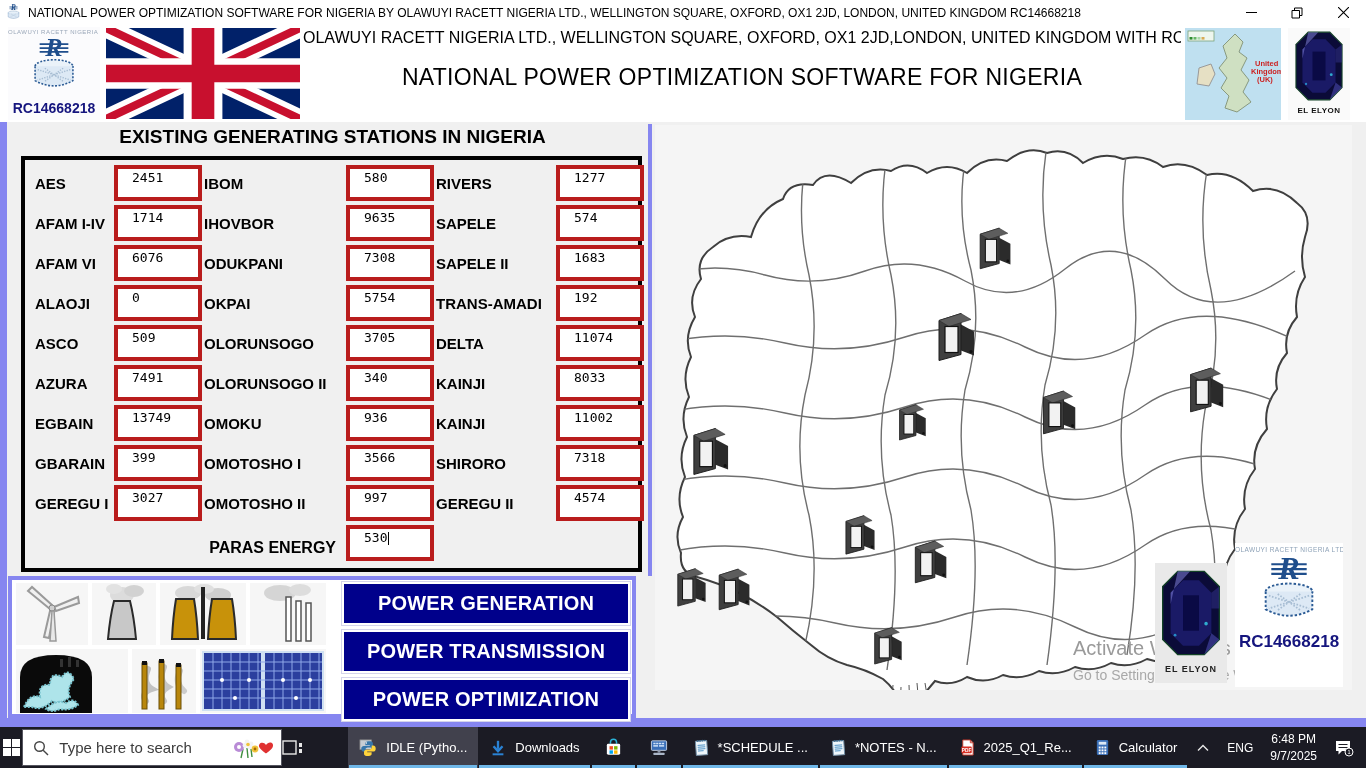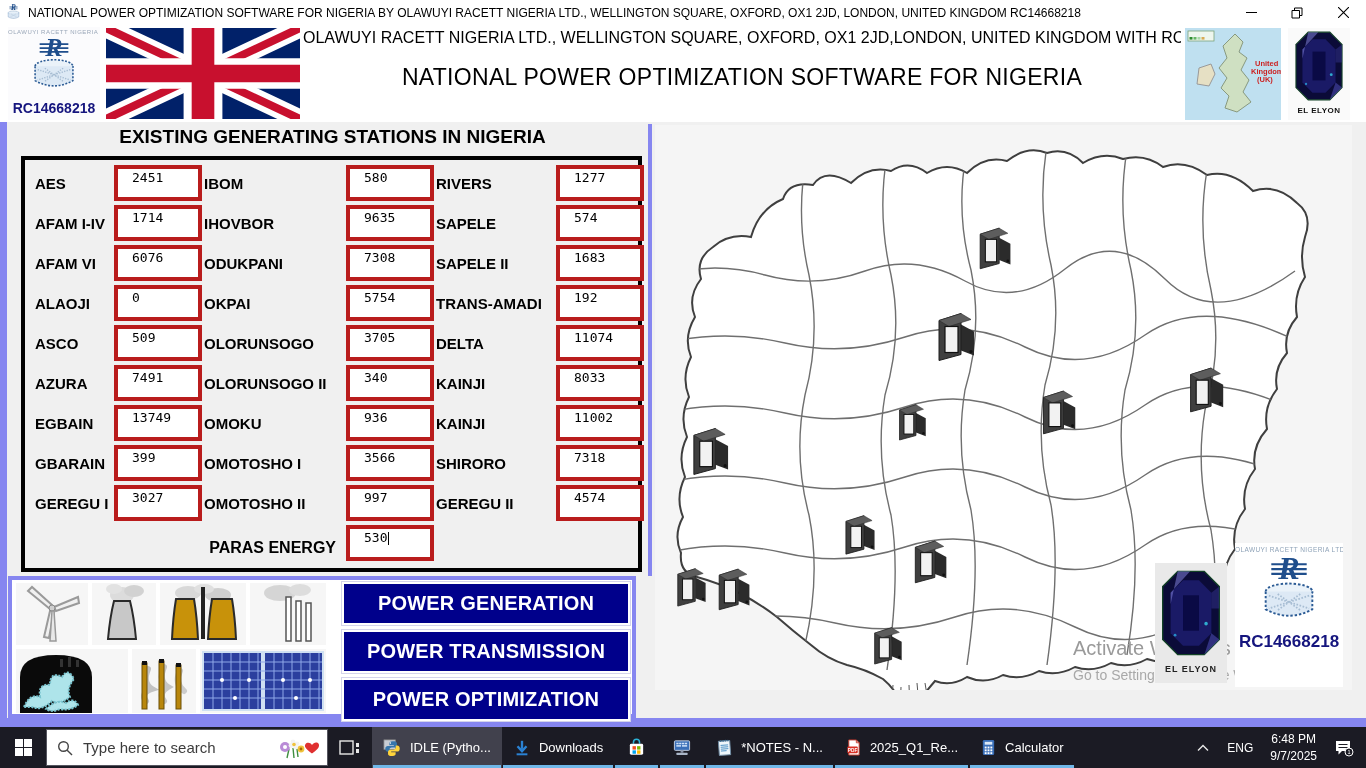--- a/index.html
+++ b/index.html
@@ -68,30 +68,30 @@
   .gem2{left:500px;top:438px;width:72px;height:120px;background:#e9e9e9;text-align:center;z-index:2;}
   .gem2 svg{width:62px;height:94px;margin-top:3px;}
   .gem2 .gemlabel{font-size:9px;letter-spacing:1px;color:#222;}
   .logo2{left:580px;top:418px;width:108px;height:144px;background:#ffffff;text-align:center;z-index:2;}
   .logo2 .micro{font-size:6.5px;color:#8fa3b8;letter-spacing:.4px;white-space:nowrap;overflow:hidden;margin-top:3px;}
   .logo2 .reg{font-size:17px;font-weight:bold;color:#15157e;margin-top:1px;}
 
   
   .taskbar{left:0;top:727px;width:1366px;height:41px;background:#1b1b24;display:flex;align-items:center;color:#fff;}
   .tb-start{width:46px;height:41px;display:flex;align-items:center;justify-content:center;}
-  .searchbox{width:282px;height:37px;background:#ffffff;border:1px solid #55555f;box-sizing:border-box;
+  .searchbox{width:260px;height:37px;background:#ffffff;border:1px solid #55555f;box-sizing:border-box;
              display:flex;align-items:center;padding:0 6px 0 10px;gap:8px;}
   .searchbox input{border:none;outline:none;flex:1;font-size:15px;background:transparent;color:#222;
                    font-family:"Liberation Sans",sans-serif;min-width:0;}
   .searchbox input::placeholder{color:#3c3c3c;opacity:1;}
   .tb-view{width:44px;height:41px;display:flex;align-items:center;justify-content:center;}
   .tb-app{height:41px;display:flex;align-items:center;gap:8px;padding:0 11px;font-size:13px;
           position:relative;white-space:nowrap;}
   .tb-app.icononly{padding:0 13px;}
-  .tb-app.active{background:#41414d;}
+  .tb-app.active{background:#41414d;margin-left:44px;}
   .tb-app.open::after{content:"";position:absolute;left:1px;right:1px;bottom:0;height:3px;background:#6fb7e8;}
   .tb-app svg{display:block;}
   .tray{margin-left:auto;display:flex;align-items:flex-start;gap:0;}
   .trayitem{height:41px;display:flex;align-items:center;justify-content:center;padding:0 9px;font-size:12px;}
   .clock{flex-direction:column;line-height:1.35;text-align:center;padding:0 8px;}
 </style>
 </head>
 <body>
 
 <svg width="0" height="0" style="position:absolute" aria-hidden="true">
@@ -516,20 +516,35 @@
           <rect x="10" y="5" width="2.4" height="1.6"></rect>
           <rect x="13" y="5" width="2.4" height="1.6"></rect>
           <rect x="4" y="7.5" width="5" height="1.6"></rect>
           <rect x="10" y="7.5" width="5.4" height="1.6"></rect>
         </g>
       <rect x="8.5" y="13" width="3" height="2.4" fill="#8a94a8"></rect>
       <rect x="4" y="15.4" width="12" height="2.6" rx="0.8" fill="#aab6c8"></rect>
     </svg>
   </div>
 
+  <div class="tb-app open">
+    <svg width="17" height="19" viewBox="0 0 18 20">
+      <rect x="3" y="3" width="12" height="15" fill="#eef6fb" stroke="#6f8ca3" stroke-width="1" transform="rotate(-4 9 10)"></rect>
+      <g stroke="#4a90c4" stroke-width="1">
+          <path d="M5 7.5h8 M5 9.5h8 M5 11.5h8 M5 13.5h6" transform="rotate(-4 9 10)"></path>
+        </g>
+      <g fill="#3e6e94">
+          <circle cx="5" cy="3.2" r="0.9"></circle>
+          <circle cx="7.5" cy="3" r="0.9"></circle>
+          <circle cx="10" cy="2.8" r="0.9"></circle>
+          <circle cx="12.5" cy="2.6" r="0.9"></circle>
+        </g>
+    </svg>
+    <span>*SCHEDULE ...</span>
+  </div>
 
   <div class="tb-app open">
     <svg width="17" height="19" viewBox="0 0 18 20">
       <rect x="3" y="3" width="12" height="15" fill="#eef6fb" stroke="#6f8ca3" stroke-width="1" transform="rotate(-4 9 10)"></rect>
       <g stroke="#4a90c4" stroke-width="1">
           <path d="M5 7.5h8 M5 9.5h8 M5 11.5h8 M5 13.5h6" transform="rotate(-4 9 10)"></path>
         </g>
       <g fill="#3e6e94">
           <circle cx="5" cy="3.2" r="0.9"></circle>
           <circle cx="7.5" cy="3" r="0.9"></circle>

